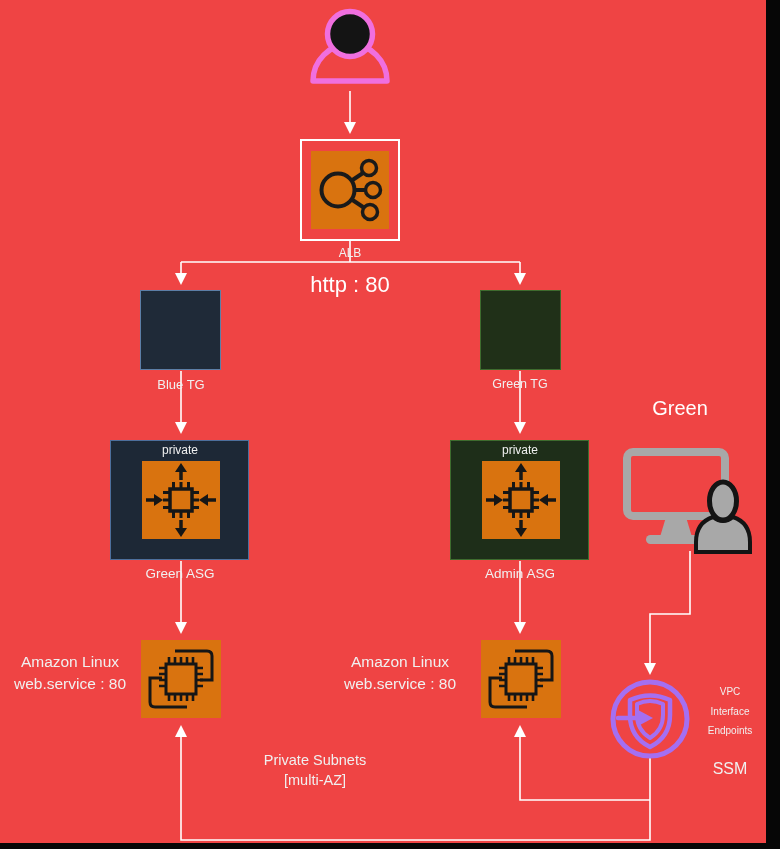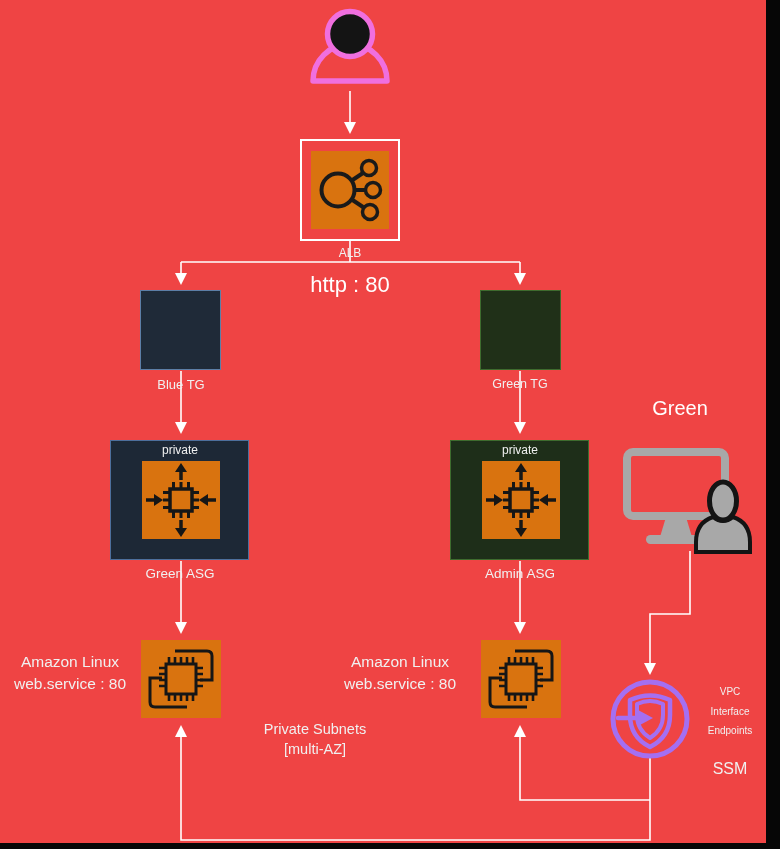--- a/index.html
+++ b/index.html
@@ -159,21 +159,21 @@
     </g>
     <polygon points="31,33.5 31,48.5 45,41" fill="#a46ff2"></polygon>
   </svg>
   <div class="lbl" style="left:730px;top:682px;font-size:10px;line-height:19.5px">
     <span style="display:block">VPC</span>
     <span style="display:block">Interface</span>
     <span style="display:block">Endpoints</span>
   </div>
   <div class="lbl" style="left:730px;top:760px;font-size:16px">SSM</div>
 
-  <div class="lbl" style="left:315px;top:720px;font-size:14.5px;line-height:19.5px">
+  <div class="lbl" style="left:315px;top:751px;font-size:14.5px;line-height:19.5px">
     <span style="display:block">Private Subnets</span>
     <span style="display:block">[multi-AZ]</span>
   </div>
 
   <div class="edge" style="left:766px;top:0;width:14px;height:849px"></div>
   <div class="edge" style="left:0;top:843px;width:780px;height:6px"></div>
 
 </div>
 
 </body></html>

